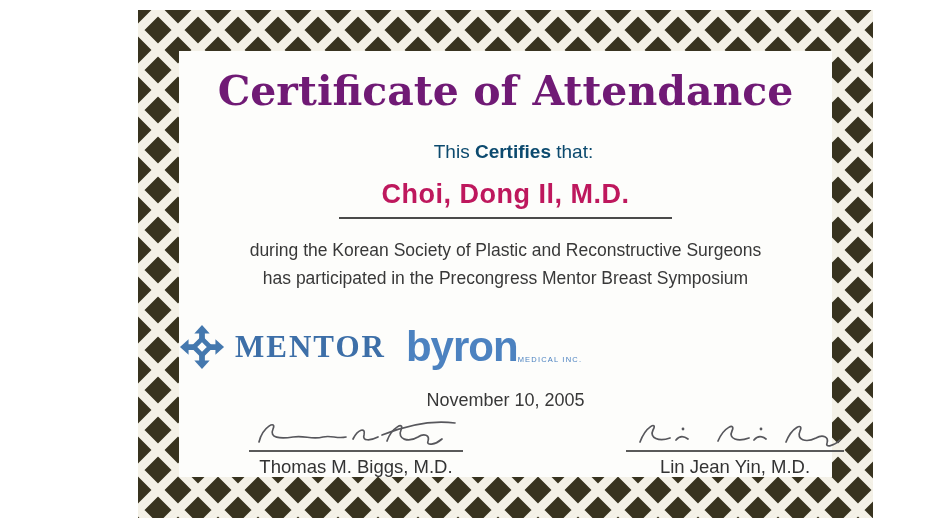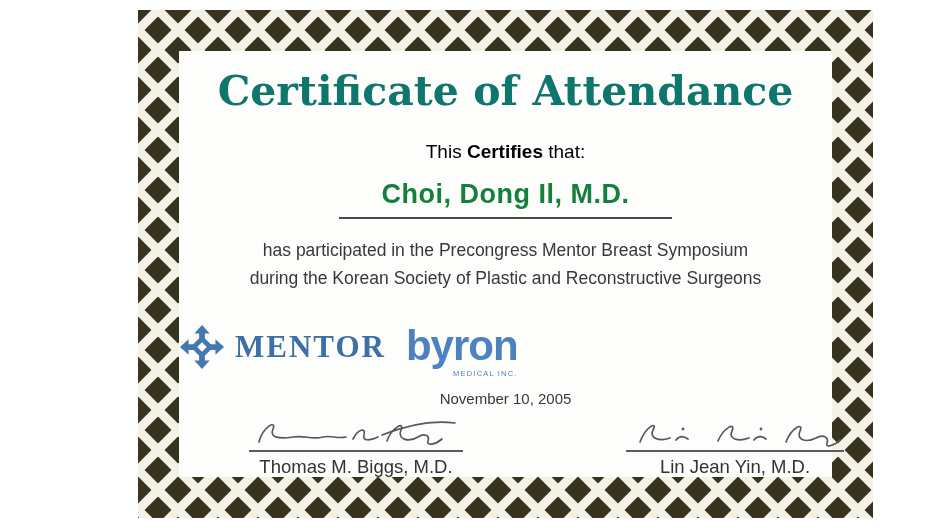--- a/index.html
+++ b/index.html
@@ -19,45 +19,45 @@
 
   .content { position: absolute; left: 41px; top: 41px; width: 653px; height: 426px; }
 
   .title {
     position: absolute; top: 16px; left: 0; width: 100%;
     text-align: center;
     font-family: "DejaVu Serif", serif;
     font-weight: bold;
     font-size: 41px;
     letter-spacing: 0px;
-    color: #0f766e;
+    color: #701a75;
     white-space: nowrap;
   }
 
   .certify-line {
-    position: absolute; top: 90px; left: 0; width: 100%;
+    position: absolute; top: 90px; left: 8px; width: 100%;
     text-align: center;
     font-size: 19px;
-    color: #000000;
+    color: #0c4a6e;
   }
   .certify-line b { font-weight: bold; }
 
   .recipient-wrap {
     position: absolute; top: 128px; left: 0; width: 100%;
     text-align: center;
   }
   .recipient {
     display: inline-block;
     min-width: 313px;
     padding: 0 10px 7px 10px;
     border-bottom: 2px solid #4a4a4a;
     font-size: 27px;
     font-weight: bold;
     letter-spacing: 0.5px;
-    color: #15803d;
+    color: #be185d;
     white-space: nowrap;
   }
 
   .body-lines {
     position: absolute; top: 186px; left: 0; width: 100%;
     text-align: center;
     font-size: 17.5px;
     line-height: 27.5px;
     color: #383838;
   }
@@ -70,21 +70,21 @@
   .mentor-icon { display: inline-flex; margin-right: 10px; }
   .mentor-word {
     font-family: "Liberation Serif", serif;
     font-weight: bold;
     font-size: 31px;
     letter-spacing: 2px;
     color: #3d6fa8;
     margin-right: 20px;
     white-space: nowrap;
   }
-  .byron-block { display: inline-flex; flex-direction: column; position: relative; top: 6px; }
+  .byron-block { display: inline-flex; flex-direction: row; position: relative; top: 0; }
   .byron-word {
     font-family: "Liberation Sans", sans-serif;
     font-weight: bold;
     font-size: 42px;
     line-height: 34px;
     letter-spacing: -1px;
     color: #4c82c0;
     white-space: nowrap;
   }
   .byron-sub {
@@ -92,21 +92,21 @@
     font-size: 7.5px;
     letter-spacing: 1.2px;
     color: #4c82c0;
     margin-top: 6px;
     white-space: nowrap;
   }
 
   .date-line {
     position: absolute; top: 339px; left: 0; width: 100%;
     text-align: center;
-    font-size: 15px;
+    font-size: 18px;
     color: #383838;
   }
 
   .sig { position: absolute; top: 363px; text-align: center; }
   .sig-left  { left: 70px;  width: 214px; }
   .sig-right { left: 447px; width: 218px; }
   .sig-script { display: block; margin: 0 auto; }
   .sig-line { border-top: 2px solid #5a5a5a; margin-top: -2px; }
   .sig-name {
     margin-top: 4px;
@@ -152,22 +152,22 @@
         <span>This</span>
         <b>Certifies</b>
         <span>that:</span>
       </div>
 
       <div class="recipient-wrap">
         <span class="recipient">Choi, Dong Il, M.D.</span>
       </div>
 
       <div class="body-lines">
+        <div>during the Korean Society of Plastic and Reconstructive Surgeons</div>
         <div>has participated in the Precongress Mentor Breast Symposium</div>
-        <div>during the Korean Society of Plastic and Reconstructive Surgeons</div>
       </div>
 
       <div class="logo-row">
         <span class="mentor-icon">
           <svg width="46" height="46" viewBox="0 0 48 48">
             <g fill="#4478ae">
               <path d="M24 1 L32 10 L16 10 Z"></path>
               <path d="M24 47 L32 38 L16 38 Z"></path>
               <path d="M1 24 L10 16 L10 32 Z"></path>
               <path d="M47 24 L38 16 L38 32 Z"></path>

